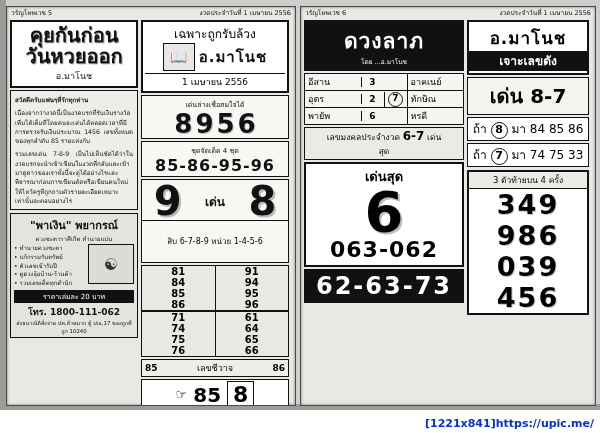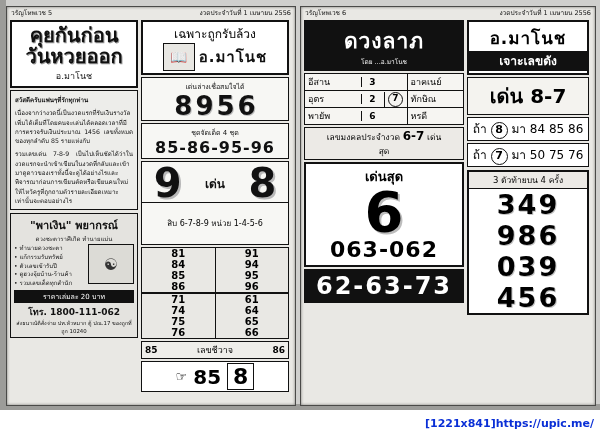--- a/index.html
+++ b/index.html
@@ -151,20 +151,21 @@
         </div>
       </div>
 
       <div class="lcol2">
         <div class="panelTop">
           <div class="ctr" style="font-size:12px">เฉพาะถูกรับล้วง</div>
           <div class="bookrow">
             <div class="booklogo">📖</div>
             <div class="nameBig">อ.มาโนช</div>
           </div>
+          <div class="dateLine">1 เมษายน 2556</div>
         </div>
 
         <div class="box" style="margin-top:2px;padding:1px 2px">
           <div class="labelSm">เด่นล่างเชื่อสมใจได้</div>
           <div class="bigNumRow">
             <span class="bigDigit">8</span>
             <span class="bigDigit">9</span>
             <span class="bigDigit">5</span>
             <span class="bigDigit">6</span>
           </div>
@@ -304,21 +305,21 @@
           <span>ถ้า</span>
           <span class="cc">8</span>
           <span>มา</span>
           <span>84 85 86</span>
         </div>
 
         <div class="lineRow">
           <span>ถ้า</span>
           <span class="cc">7</span>
           <span>มา</span>
-          <span>50 75 76</span>
+          <span>74 75 33</span>
         </div>
 
         <div class="threeBox">
           <div class="threeHdr">3 ตัวท้ายบน 4 ครั้ง</div>
           <div class="threeNum">349</div>
           <div class="threeNum">986</div>
           <div class="threeNum">039</div>
           <div class="threeNum">456</div>
         </div>
       </div>

